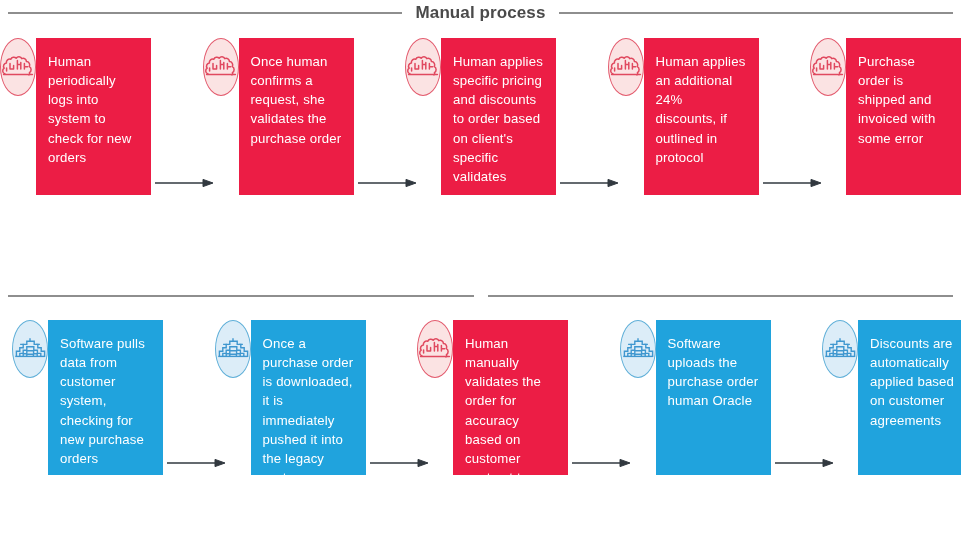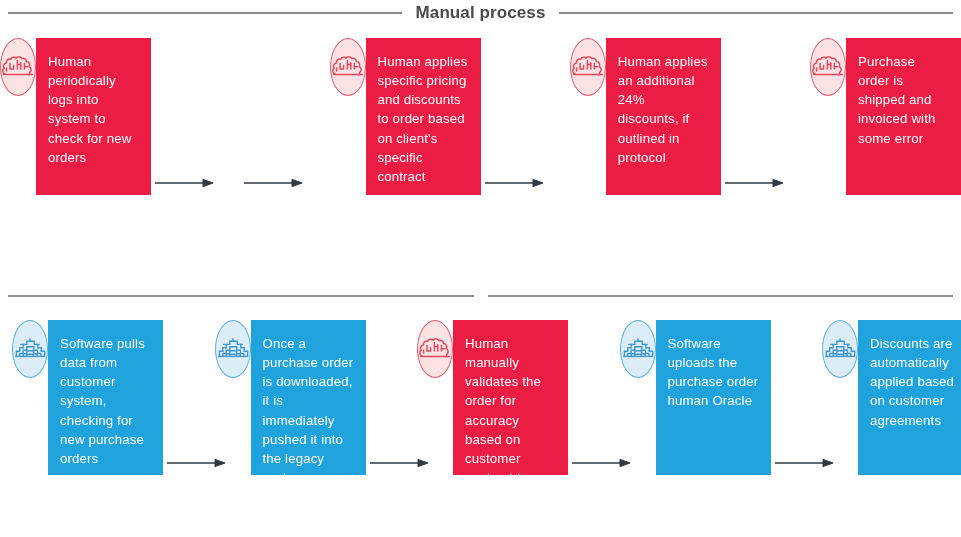--- a/index.html
+++ b/index.html
@@ -158,41 +158,58 @@
         <div class="card red">
           <div>Human periodically logs into system to check for new orders</div>
         </div>
       </div>
       <div class="connector">
         <svg class="arrow" viewBox="0 0 60 10" preserveAspectRatio="none" aria-hidden="true">
           <line x1="0" y1="5" x2="50" y2="5"></line>
           <polygon points="48,1.4 58,5 48,8.6"></polygon>
         </svg>
       </div>
-      <div class="connector">
-        <svg class="arrow" viewBox="0 0 60 10" preserveAspectRatio="none" aria-hidden="true">
-          <line x1="0" y1="5" x2="50" y2="5"></line>
-          <polygon points="48,1.4 58,5 48,8.6"></polygon>
-        </svg>
-      </div>
-      <div class="step">
-        <div class="icon-badge red">
-          <svg width="34" height="26" viewBox="0 0 34 26" aria-hidden="true">
-            <g fill="none" stroke="#e0495f" stroke-width="1.5" stroke-linecap="round" stroke-linejoin="round">
-              <path d="M4 20 C1.2 19 1 15.6 3.2 14.2 C1.6 12 3 9.2 5.4 9 C5 6.4 7.4 4.4 9.8 5.2 C10.6 3 13.6 2.4 15.2 4.2 C16.6 2.2 19.8 2.4 20.8 4.6 C23 3.6 25.6 5.2 25.4 7.6 C28 7.6 29.6 10.4 28.2 12.6 C30.6 13.6 30.8 17.2 28.4 18.6 C29 20 28.4 20.6 27.8 20.8"></path>
-              <path d="M2.6 20.6 h28.8"></path>
-              <path d="M9 9.4 v5.6 M9 15 h3.6 M12.6 11.6 v3.4"></path>
-              <path d="M16.4 6.4 v8.6 M16.4 10.6 h3.4 M19.8 8.4 v6.6"></path>
-              <path d="M23.4 9.6 v5.4 M23.4 12.8 h3.2"></path>
-              <path d="M5.6 14 v3"></path>
-            </g>
-          </svg>
-        </div>
-        <div class="card red">
-          <div>Human applies specific pricing and discounts to order based on client's specific contract</div>
+      <div class="step">
+        <div class="icon-badge red">
+          <svg width="34" height="26" viewBox="0 0 34 26" aria-hidden="true">
+            <g fill="none" stroke="#e0495f" stroke-width="1.5" stroke-linecap="round" stroke-linejoin="round">
+              <path d="M4 20 C1.2 19 1 15.6 3.2 14.2 C1.6 12 3 9.2 5.4 9 C5 6.4 7.4 4.4 9.8 5.2 C10.6 3 13.6 2.4 15.2 4.2 C16.6 2.2 19.8 2.4 20.8 4.6 C23 3.6 25.6 5.2 25.4 7.6 C28 7.6 29.6 10.4 28.2 12.6 C30.6 13.6 30.8 17.2 28.4 18.6 C29 20 28.4 20.6 27.8 20.8"></path>
+              <path d="M2.6 20.6 h28.8"></path>
+              <path d="M9 9.4 v5.6 M9 15 h3.6 M12.6 11.6 v3.4"></path>
+              <path d="M16.4 6.4 v8.6 M16.4 10.6 h3.4 M19.8 8.4 v6.6"></path>
+              <path d="M23.4 9.6 v5.4 M23.4 12.8 h3.2"></path>
+              <path d="M5.6 14 v3"></path>
+            </g>
+          </svg>
+        </div>
+        <div class="card red">
+          <div>Once human confirms a request, she validates the purchase order</div>
+        </div>
+      </div>
+      <div class="connector">
+        <svg class="arrow" viewBox="0 0 60 10" preserveAspectRatio="none" aria-hidden="true">
+          <line x1="0" y1="5" x2="50" y2="5"></line>
+          <polygon points="48,1.4 58,5 48,8.6"></polygon>
+        </svg>
+      </div>
+      <div class="step">
+        <div class="icon-badge red">
+          <svg width="34" height="26" viewBox="0 0 34 26" aria-hidden="true">
+            <g fill="none" stroke="#e0495f" stroke-width="1.5" stroke-linecap="round" stroke-linejoin="round">
+              <path d="M4 20 C1.2 19 1 15.6 3.2 14.2 C1.6 12 3 9.2 5.4 9 C5 6.4 7.4 4.4 9.8 5.2 C10.6 3 13.6 2.4 15.2 4.2 C16.6 2.2 19.8 2.4 20.8 4.6 C23 3.6 25.6 5.2 25.4 7.6 C28 7.6 29.6 10.4 28.2 12.6 C30.6 13.6 30.8 17.2 28.4 18.6 C29 20 28.4 20.6 27.8 20.8"></path>
+              <path d="M2.6 20.6 h28.8"></path>
+              <path d="M9 9.4 v5.6 M9 15 h3.6 M12.6 11.6 v3.4"></path>
+              <path d="M16.4 6.4 v8.6 M16.4 10.6 h3.4 M19.8 8.4 v6.6"></path>
+              <path d="M23.4 9.6 v5.4 M23.4 12.8 h3.2"></path>
+              <path d="M5.6 14 v3"></path>
+            </g>
+          </svg>
+        </div>
+        <div class="card red">
+          <div>Human applies specific pricing and discounts to order based on client's specific validates</div>
         </div>
       </div>
       <div class="connector">
         <svg class="arrow" viewBox="0 0 60 10" preserveAspectRatio="none" aria-hidden="true">
           <line x1="0" y1="5" x2="50" y2="5"></line>
           <polygon points="48,1.4 58,5 48,8.6"></polygon>
         </svg>
       </div>
       <div class="step">
         <div class="icon-badge red">

